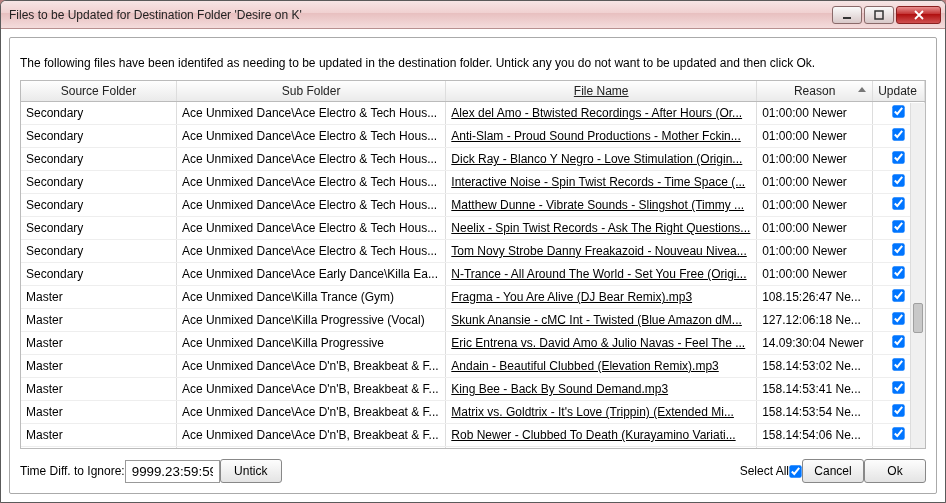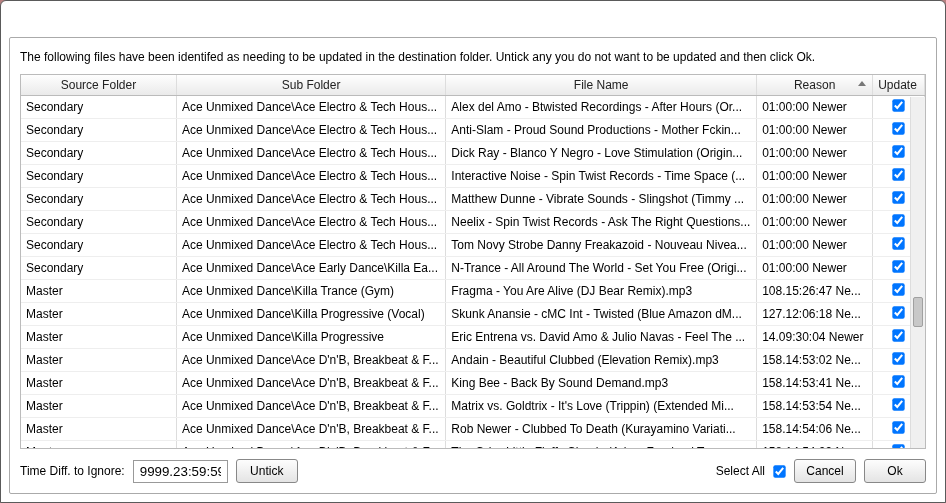--- a/index.html
+++ b/index.html
@@ -51,21 +51,21 @@
 .dialog-body {
   position: absolute;
   left: 8px; right: 8px; top: 36px; bottom: 8px;
   border: 1px solid #aaa;
   background: #fff;
   border-radius: 2px;
   padding: 10px;
   display: flex;
   flex-direction: column;
 }
-.instructions { margin: 2px 0 10px 0; color: #000; }
+.instructions { margin: 8px 0 10px 0; color: #000; }
 .table-wrap {
   flex: 1;
   border: 1px solid #bbb;
   overflow: hidden;
   position: relative;
 }
 table { width: 100%; border-collapse: collapse; table-layout: fixed; }
 th, td {
   border-right: 1px solid #ddd;
   border-bottom: 1px solid #eee;
@@ -87,54 +87,74 @@
 }
 th.reason .sort-arrow {
   position: absolute; right: 6px; top: 6px;
   width: 0; height: 0;
   border-left: 4px solid transparent;
   border-right: 4px solid transparent;
   border-bottom: 5px solid #777;
 }
 .col-source { width: 150px; }
 .col-sub { width: 260px; }
-.col-file { width: 300px; }
+.col-file { width: 300px; text-decoration: underline; }
 .col-reason { width: 112px; }
 .col-update { width: 50px; text-align: left; }
 td.col-update { text-align: center; }
 .vscroll {
   position: absolute; right: 0; top: 22px; bottom: 0; width: 15px;
   background: #f0f0f0;
   border-left: 1px solid #ddd;
 }
 .vscroll .thumb {
   position: absolute; left: 2px; right: 2px; top: 200px; height: 30px;
   background: #c8c8c8; border: 1px solid #a0a0a0; border-radius: 2px;
 }
 .footer {
-  display: flex; align-items: center; gap: 8px;
+  display: flex; align-items: center; 
   padding-top: 10px;
 }
 .footer .spacer { flex: 1; }
 .field {
   border: 1px solid #999; background: #fff; padding: 3px 6px;
   width: 95px; text-align: center;
 }
 .btn {
   border: 1px solid #888; background: linear-gradient(#fdfdfd,#e4e4e4);
   border-radius: 3px; padding: 4px 6px; cursor: default;
   min-width: 62px; text-align: center;
 }
 .lbl { white-space: nowrap; }
 input[type=checkbox]{ transform: scale(0.95); }
 </style>
 </head>
 <body>
 
 <div class="window">
+  <div class="titlebar">
+    <div class="titlebar-text">Files to be Updated for Destination Folder 'Desire on K'</div>
+    <div class="titlebar-buttons">
+      <div class="tb-btn min">
+          <svg viewBox="0 0 10 10">
+            <rect x="1" y="7" width="8" height="2" fill="#333"></rect>
+          </svg>
+        </div>
+      <div class="tb-btn max">
+          <svg viewBox="0 0 10 10">
+            <rect x="1" y="1" width="8" height="8" fill="none" stroke="#333" stroke-width="1.5"></rect>
+          </svg>
+        </div>
+      <div class="tb-btn close">
+          <svg width="12" height="10" viewBox="0 0 10 10">
+            <path d="M1 1 L9 9 M9 1 L1 9" stroke="#fff" stroke-width="1.8"></path>
+          </svg>
+        </div>
+    </div>
+  </div>
 
   <div class="dialog-body">
     <div class="instructions">The following files have been identifed as needing to be updated in the destination folder. Untick any you do not want to be updated and then click Ok.</div>
 
     <div class="table-wrap">
       <table>
         <thead>
           <tr>
             <th class="col-source">Source Folder</th>
             <th class="col-sub">Sub Folder</th>

